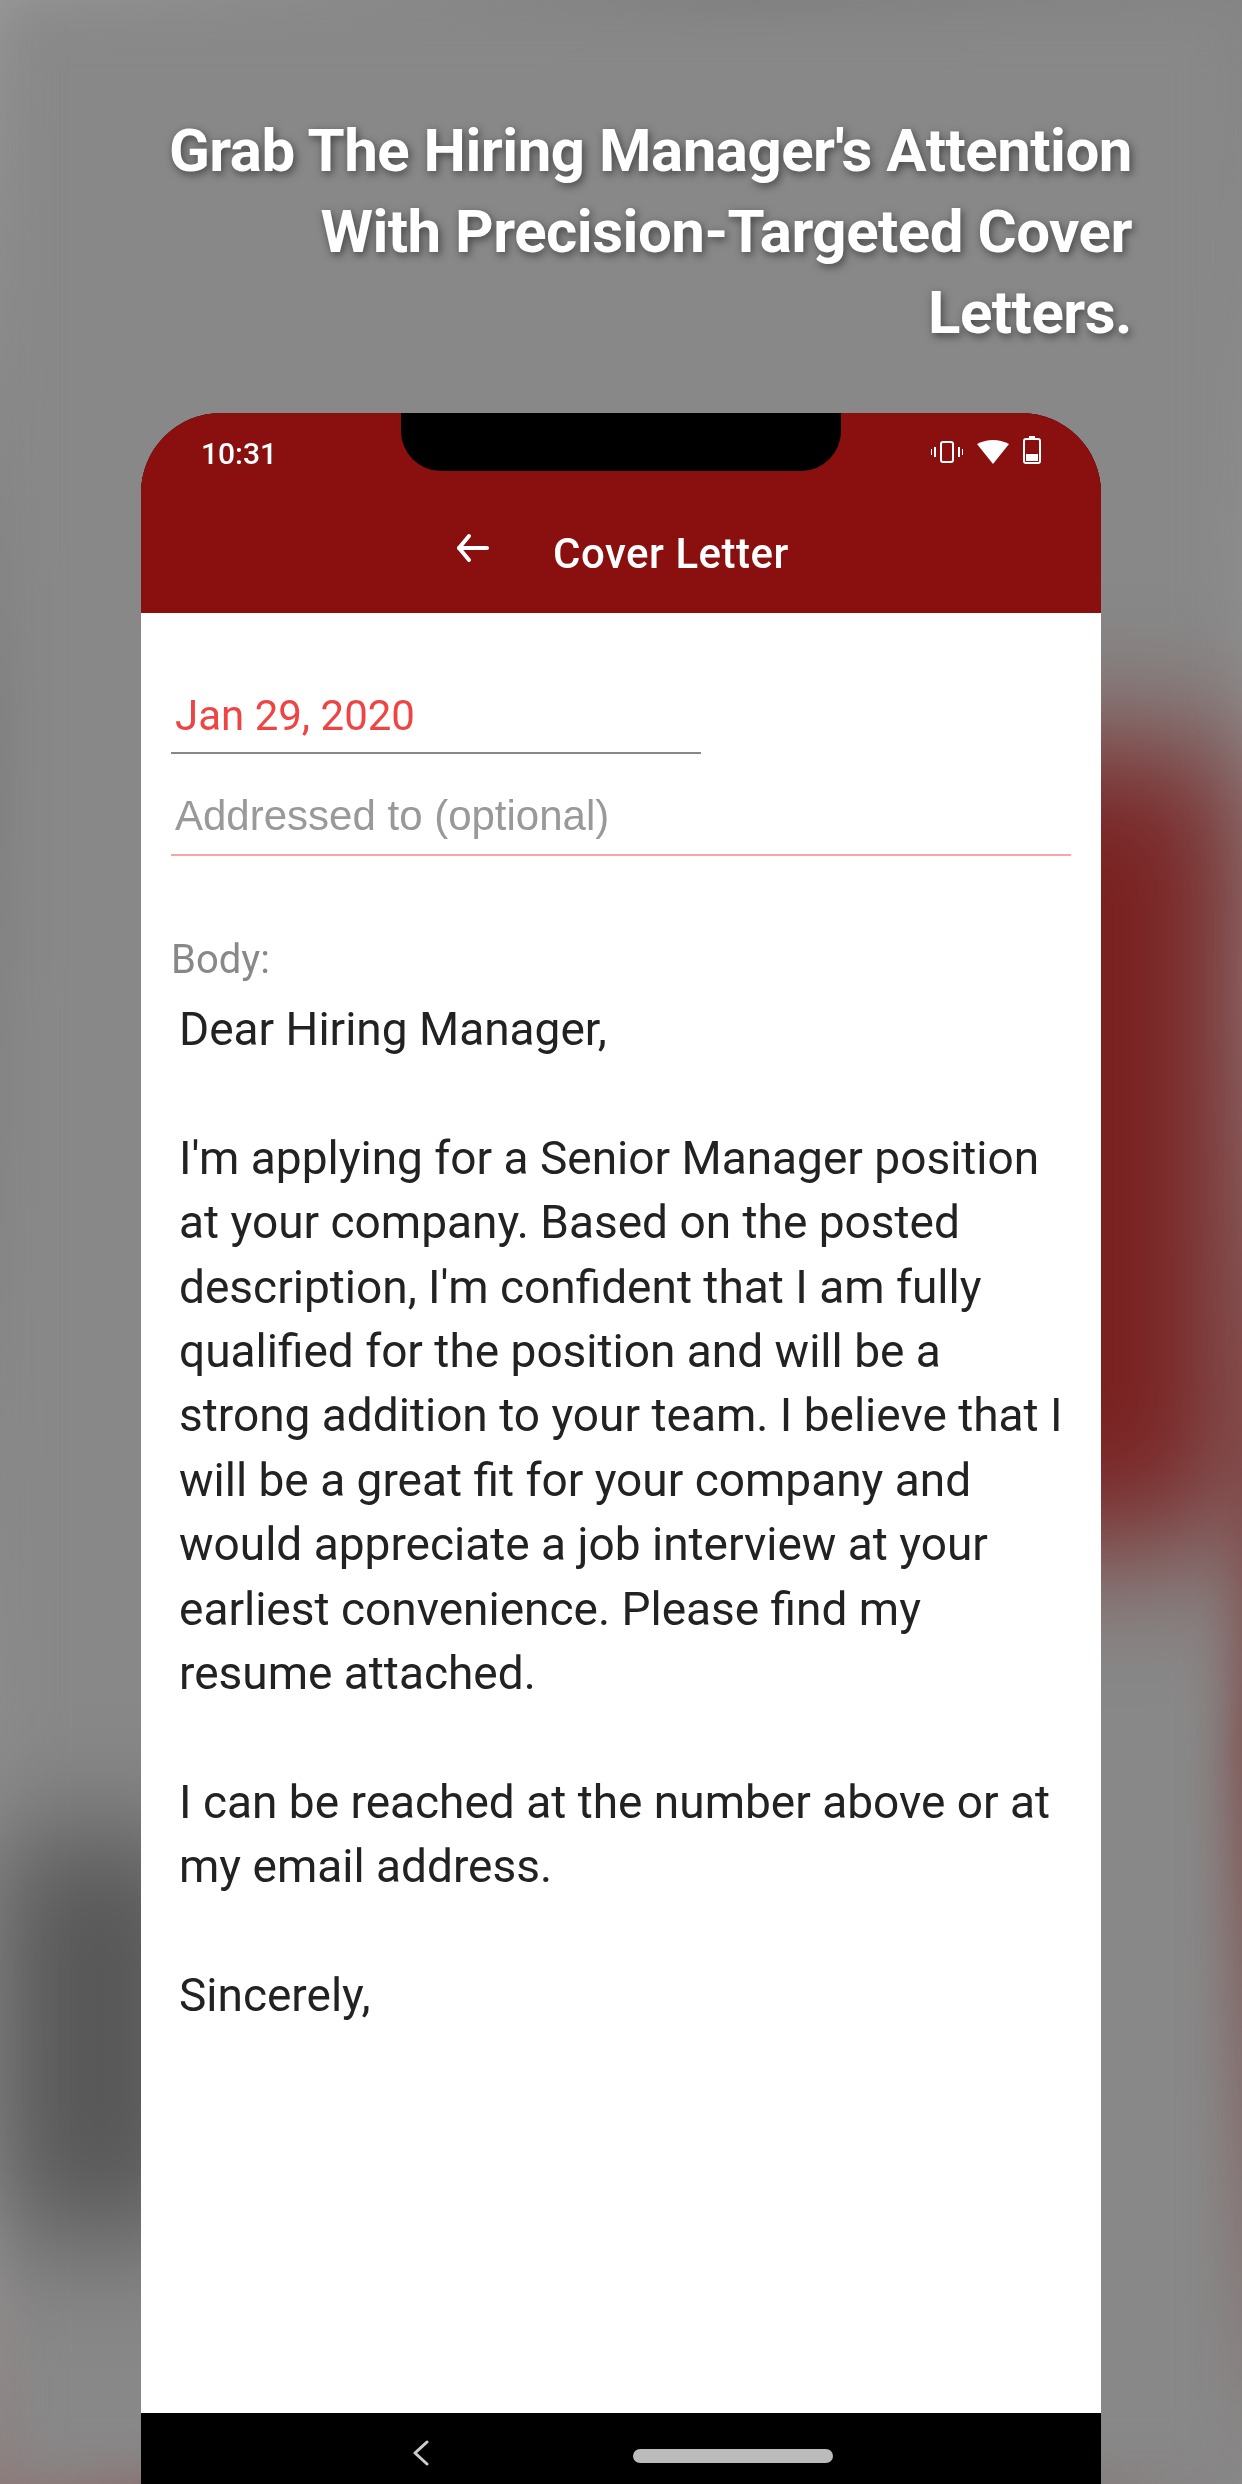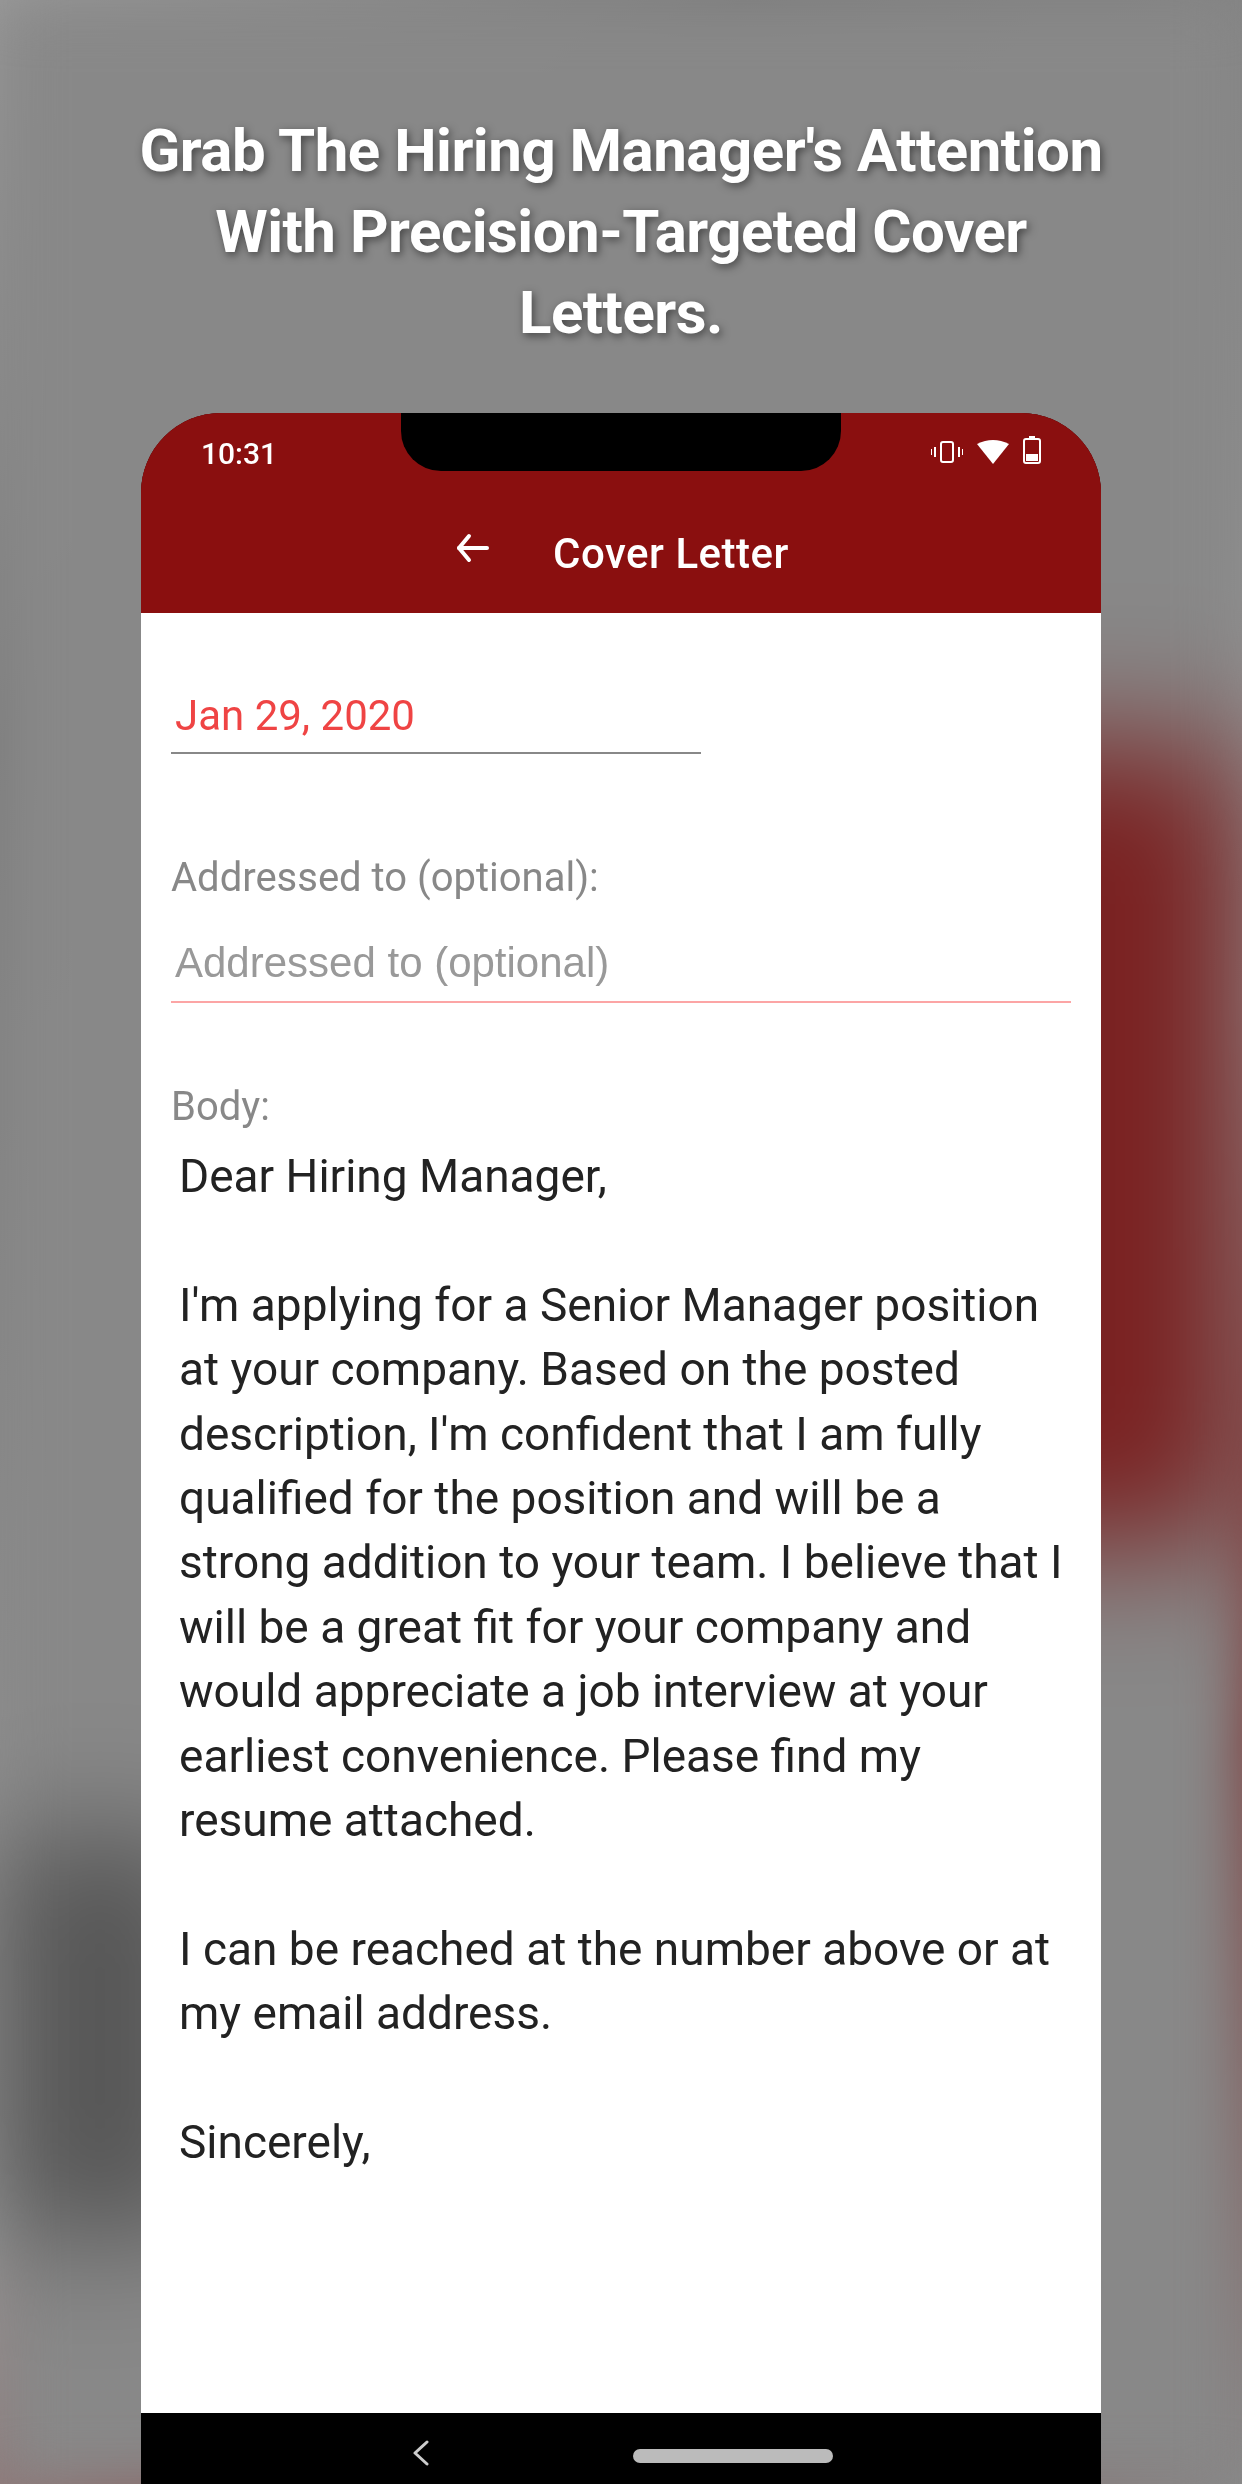--- a/index.html
+++ b/index.html
@@ -36,21 +36,21 @@
   height: 400px;
   background: #555;
   filter: blur(50px);
 }
 .overlay-title {
   position: relative;
   z-index: 2;
   color: #fff;
   font-size: 60px;
   font-weight: 700;
-  text-align: center;
+  text-align: right;
   padding: 110px 110px 60px;
   line-height: 1.35;
   text-shadow: 2px 3px 8px rgba(0,0,0,0.5);
   letter-spacing: -0.5px;
 }
 .phone-frame {
   position: relative;
   z-index: 2;
   width: 960px;
   margin: 0 auto;
@@ -247,21 +247,20 @@
           <polyline points="16,8 6,20 16,32"></polyline>
         </svg>
       </span>
       <span class="app-title">Cover Letter</span>
     </div>
 
     <div class="content">
 
       <div class="date-field">Jan 29, 2020</div>
 
-      <div class="field-label">Addressed to (optional):</div>
       <input class="addressed-input" type="text" placeholder="Addressed to (optional)" style="">
 
       <div class="body-label">Body:</div>
       <div class="body-text">Dear Hiring Manager,
 
 I'm applying for a Senior Manager position at your company. Based on the posted description, I'm confident that I am fully qualified for the position and will be a strong addition to your team. I believe that I will be a great fit for your company and would appreciate a job interview at your earliest convenience. Please find my resume attached.
 
 I can be reached at the number above or at my email address.
 
 Sincerely,</div>

